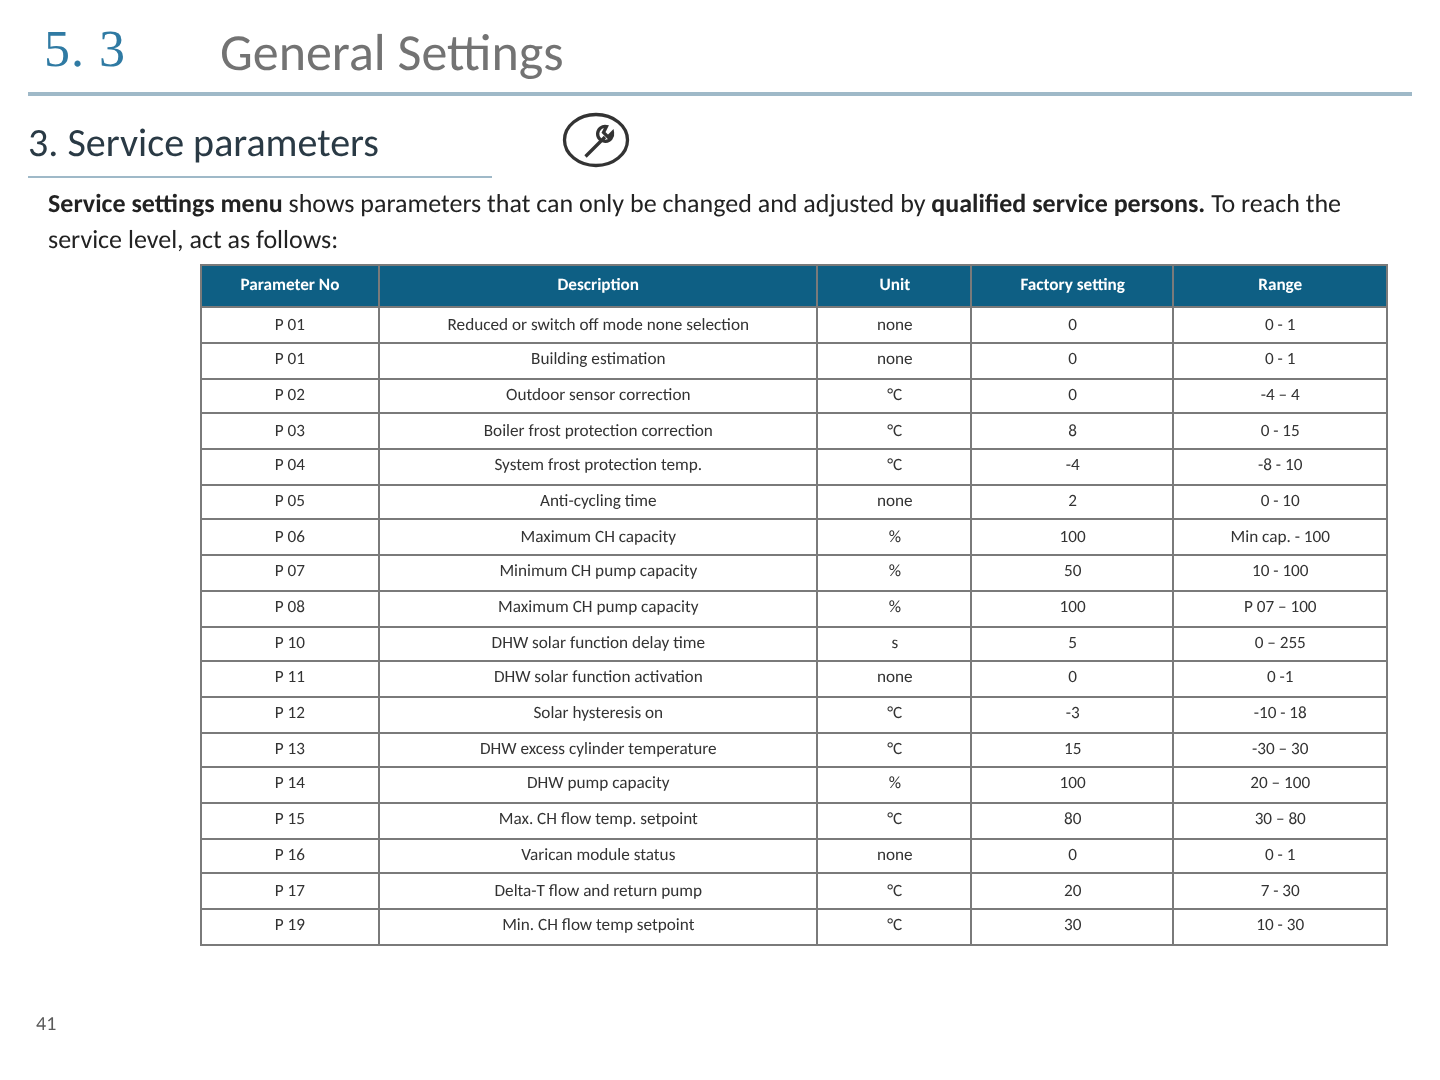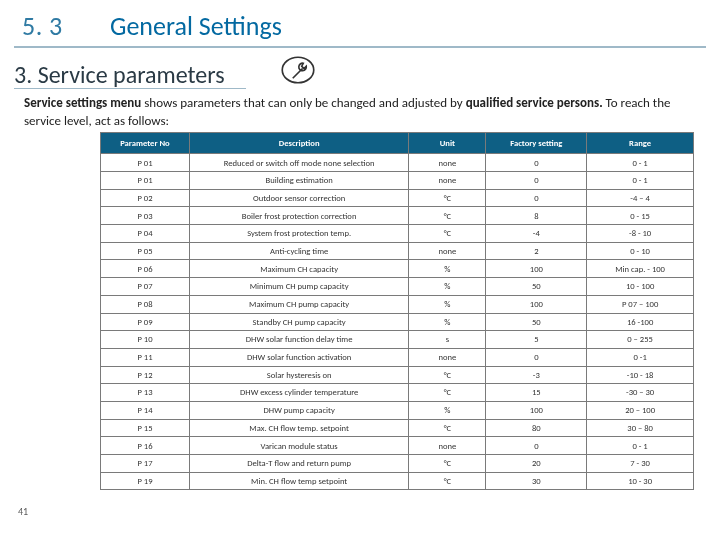--- a/index.html
+++ b/index.html
@@ -1,21 +1,21 @@
 <!DOCTYPE html>
 <html><head>
 <meta charset="utf-8">
 <style>
   * { box-sizing: border-box; margin: 0; padding: 0; }
   html, body { width: 720px; height: 540px; font-family: "Segoe UI", Calibri, Arial, sans-serif; background: #fff; color: #333; overflow: hidden; }
   .top-rule { position: absolute; left: 14px; right: 14px; top: 46px; height: 2px; background: #9fb9c8; }
-  .section-num { position: absolute; left: 22px; top: 10px; font-size: 26px; font-weight: 300; color: #2f7aa3; letter-spacing: 0.5px; }
-  .title { position: absolute; left: 110px; top: 10px; font-size: 26px; font-weight: 300; color: #0369a1; }
+  .section-num { position: absolute; left: 22px; top: 10px; font-size: 26px; font-weight: 300; color: #2f7aa3; letter-spacing: 0.5px; font-family: Liberation Serif, serif; }
+  .title { position: absolute; left: 110px; top: 10px; font-size: 26px; font-weight: 300; color: #737373; }
   .sub-rule { position: absolute; left: 14px; top: 88px; width: 232px; height: 1.4px; background: #9fb9c8; }
-  .subtitle { position: absolute; left: 14px; top: 60px; font-size: 24px; font-weight: 400; color: #2a3a45; }
+  .subtitle { position: absolute; left: 14px; top: 60px; font-size: 20px; font-weight: 400; color: #2a3a45; }
   .wrench { position: absolute; left: 280px; top: 52px; }
   .wrench svg { width: 36px; height: 36px; stroke: #333; fill: none; stroke-width: 2.2; }
   .intro { position: absolute; left: 24px; top: 94px; right: 22px; font-size: 13px; line-height: 1.35; color: #222; }
   .intro b { font-weight: 700; }
   .tablewrap { position: absolute; left: 100px; right: 26px; top: 132px; }
   table { width: 100%; border-collapse: collapse; table-layout: fixed; }
   th, td { border: 1px solid #7a7a7a; font-size: 8.6px; text-align: center; vertical-align: middle; padding: 3.2px 4px; line-height: 1.2; }
   thead th { background: #0e5f84; color: #fff; font-weight: 600; padding: 5px 2px; }
   col.c1 { width: 15%; }
   col.c2 { width: 37%; }
@@ -119,27 +119,20 @@
           <td>10 - 100</td>
         </tr>
         <tr>
           <td>P 08</td>
           <td>Maximum CH pump capacity</td>
           <td>%</td>
           <td>100</td>
           <td>P 07 – 100</td>
         </tr>
         <tr>
-          <td>P 09</td>
-          <td>Standby CH pump capacity</td>
-          <td>%</td>
-          <td>50</td>
-          <td>16 -100</td>
-        </tr>
-        <tr>
           <td>P 10</td>
           <td>DHW solar function delay time</td>
           <td>s</td>
           <td>5</td>
           <td>0 – 255</td>
         </tr>
         <tr>
           <td>P 11</td>
           <td>DHW solar function activation</td>
           <td>none</td>

